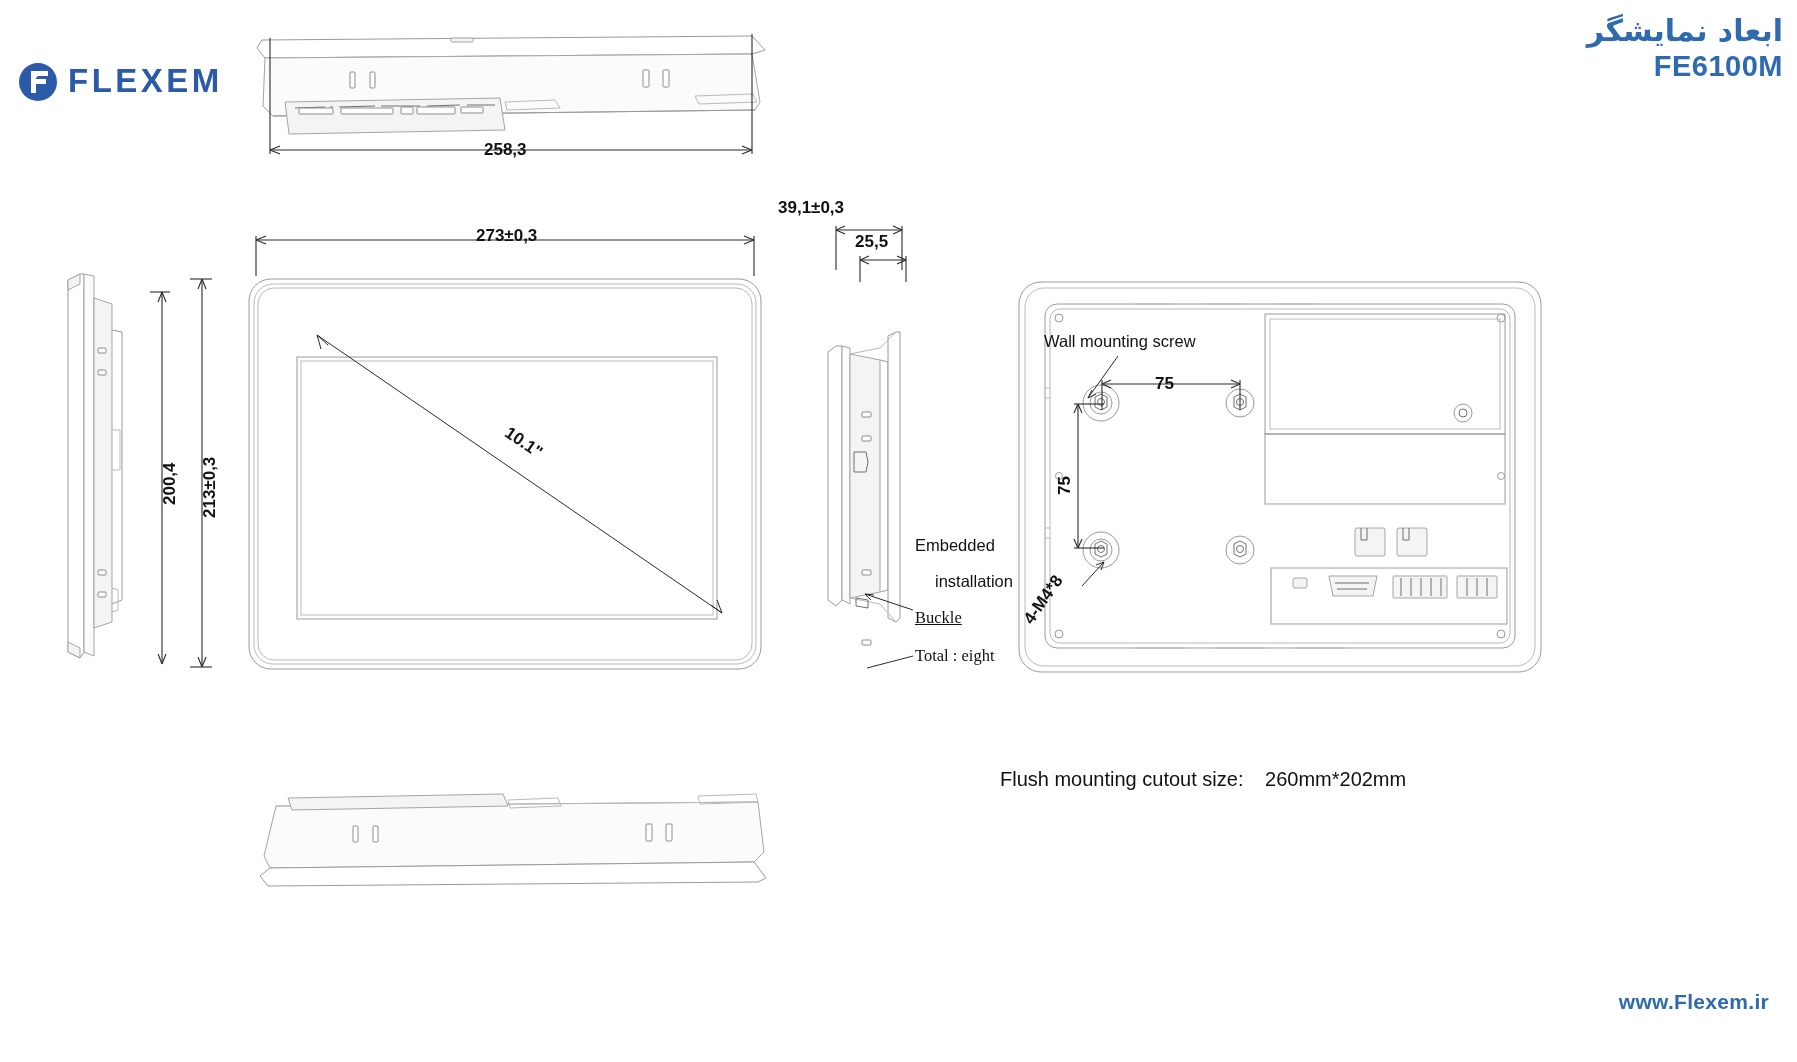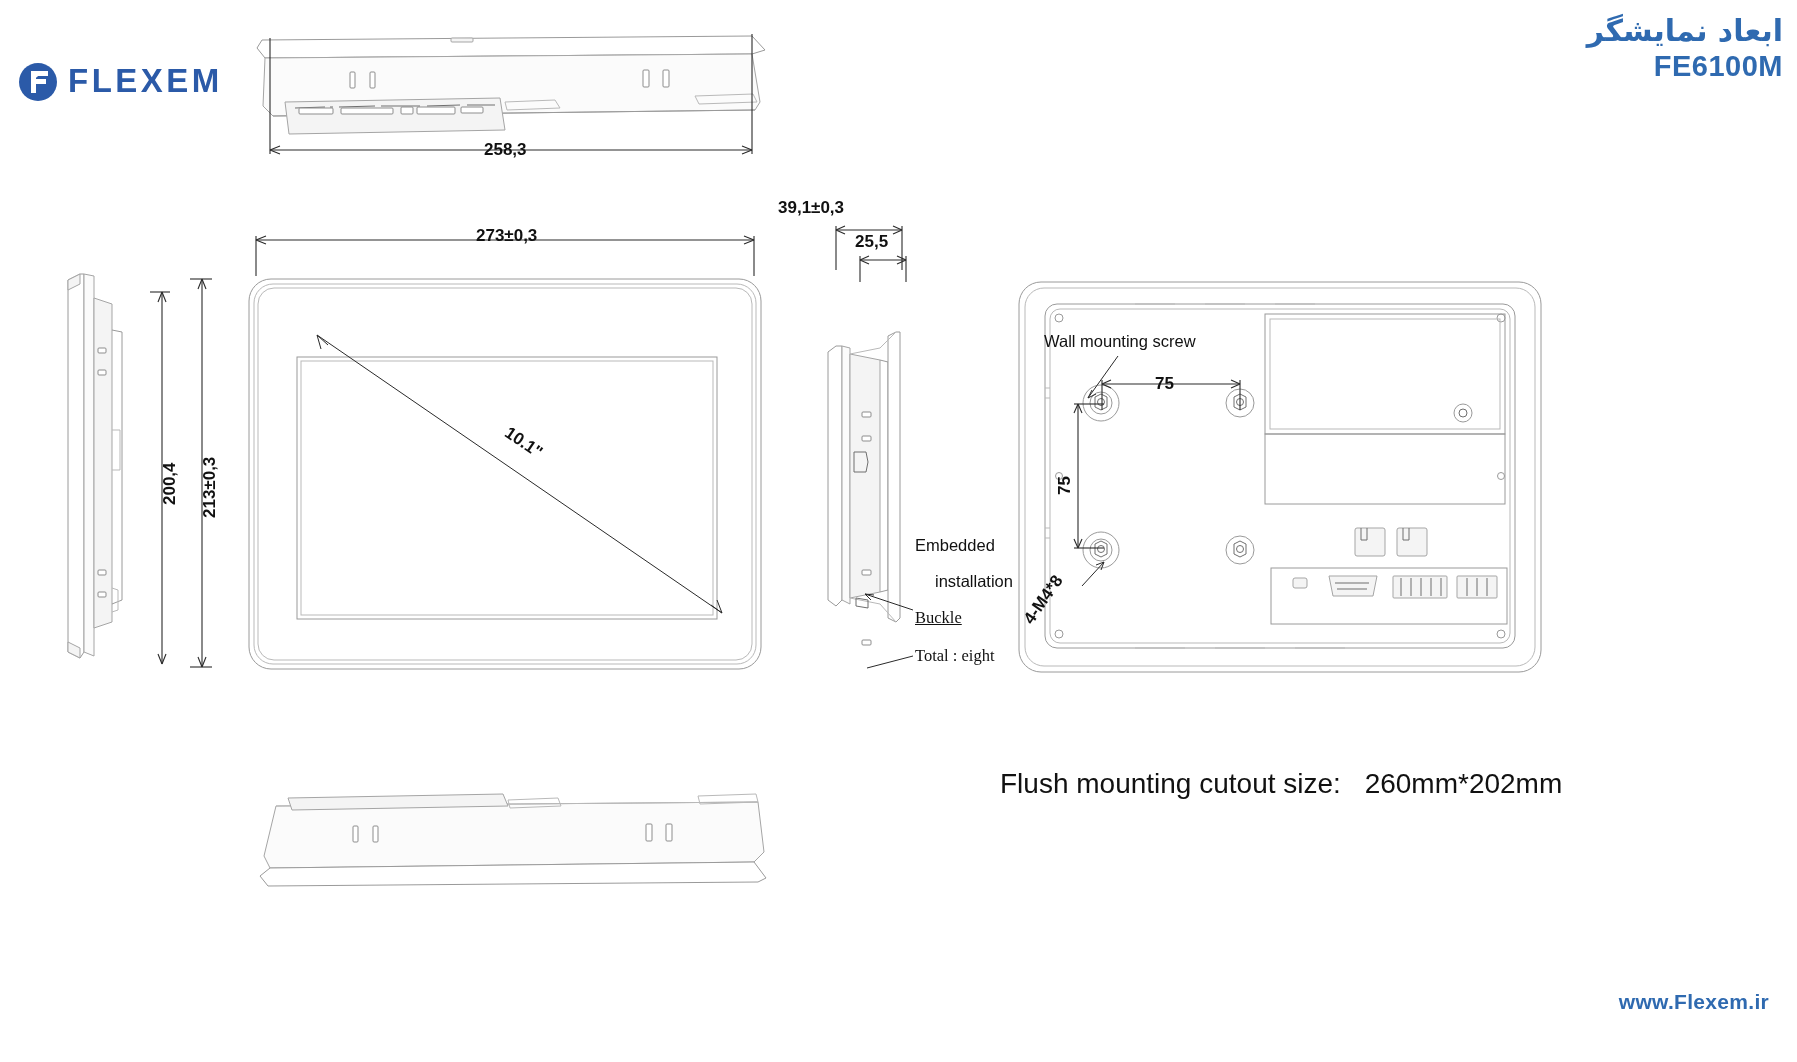--- a/index.html
+++ b/index.html
@@ -35,21 +35,21 @@
   }
 
   
   #footer-link{
     right:28px;bottom:48px;font-size:21px;font-weight:bold;color:#2f6ab0;
     letter-spacing:0.3px;
   }
 
   
   #flush-note{
-    left:1000px;top:768px;font-size:28px;color:#111;white-space:nowrap;
+    left:1000px;top:768px;font-size:20px;color:#111;white-space:nowrap;
   }
   #flush-note .val{margin-left:16px;}
 
   
   .dim{font-size:17px;color:#111;font-weight:600;white-space:nowrap;
        font-family:"Liberation Sans",sans-serif;}
   .rot90{transform:rotate(-90deg);transform-origin:left top;}
   .note{font-size:16.5px;color:#111;white-space:nowrap;}
   .note-serif{font-size:16.5px;color:#111;white-space:nowrap;
               font-family:"Liberation Serif",serif;}

